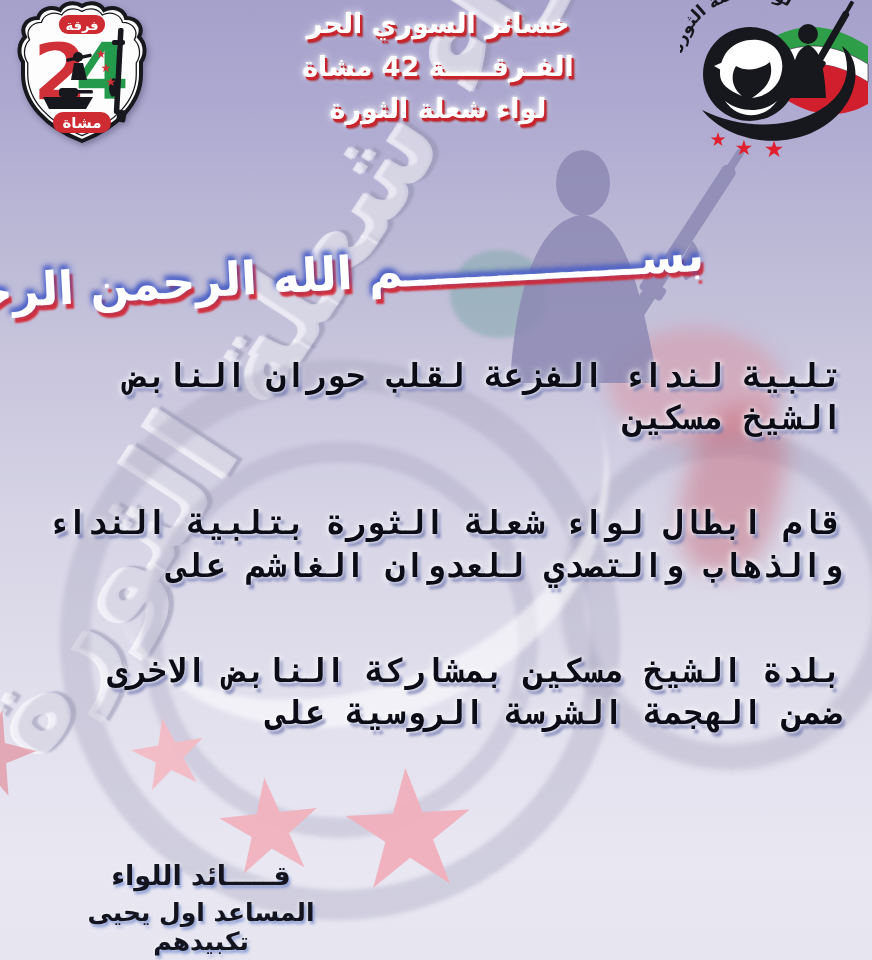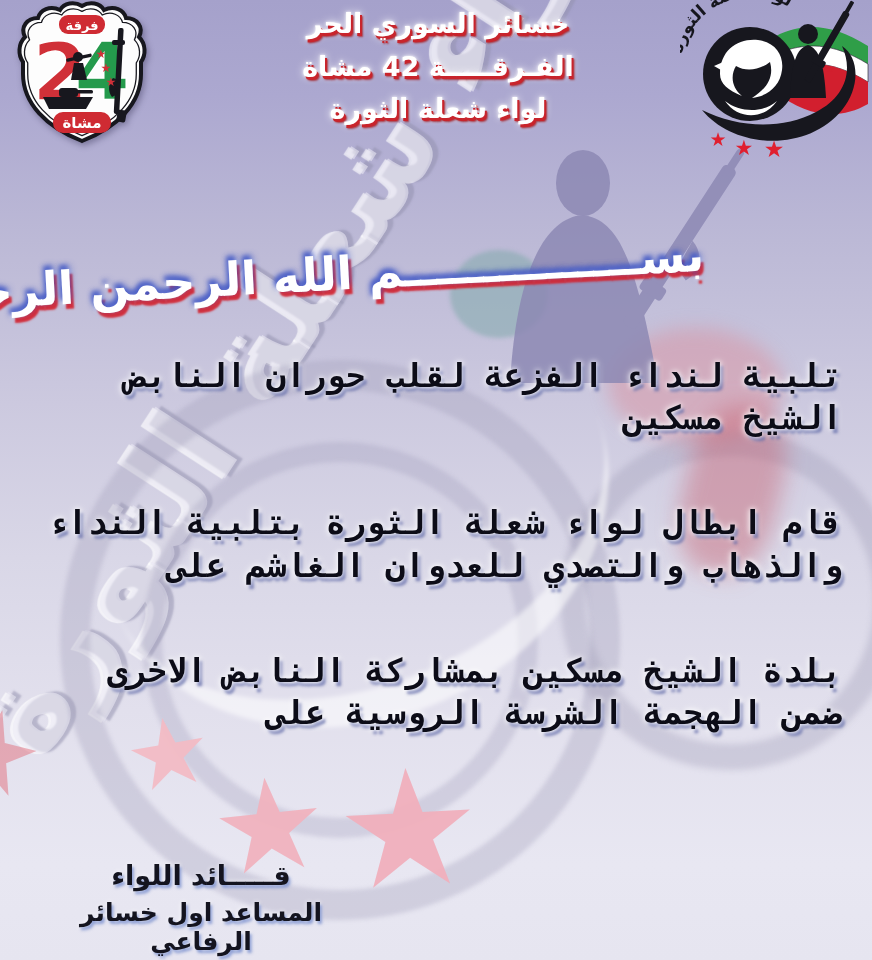--- a/index.html
+++ b/index.html
@@ -181,16 +181,16 @@
   <div class="bismillah">بســـــــــــــــم الله الرحمن الرحيم</div>
 
   <div class="bodytext">
     <div class="bline">تلبية لنداء الفزعة لقلب حوران النابض الشيخ مسكين</div>
     <div class="bline">قام ابطال  لواء شعلة الثورة بتلبية النداء والذهاب والتصدي للعدوان الغاشم على</div>
     <div class="bline">بلدة الشيخ مسكين بمشاركة النابض الاخرى ضمن الهجمة الشرسة الروسية على</div>
   </div>
 
   <div class="signature">
     <div class="s1">قـــــائد اللواء</div>
-    <div class="s2">المساعد اول خسائر الرفاعي</div>
+    <div class="s2">المساعد اول يحيى تكبيدهم</div>
   </div>
 
 </div>
 
 </body></html>

